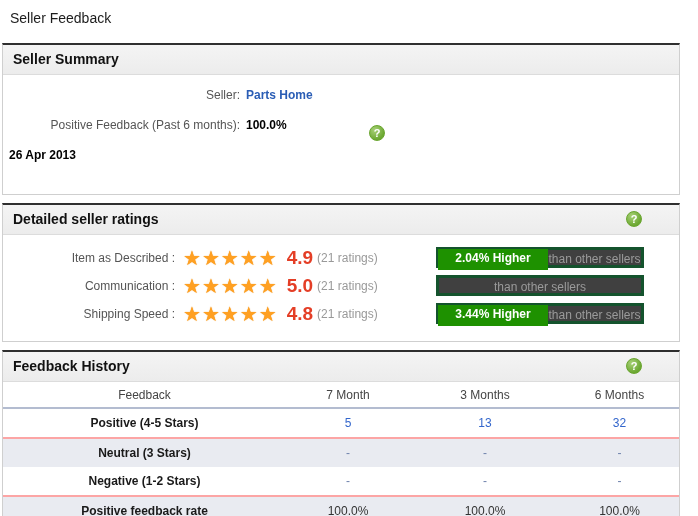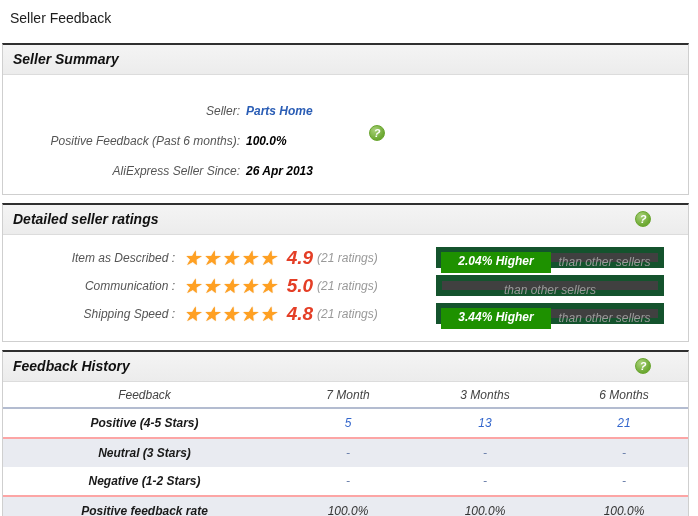--- a/index.html
+++ b/index.html
@@ -11,25 +11,24 @@
     font-size: 12px;
   }
   .page { width: 698px; padding-top: 8px; }
   .page-title {
     font-size: 14px;
     color: #1c1c1c;
     padding: 2px 0 0 10px;
     margin-bottom: 17px;
   }
   .box {
-    margin: 0 9px 8px 2px;
+    margin: 0 18px 8px 2px;
     border: 1px solid #cfcfcf;
     border-top: 2px solid #2f2f2f;
     background: #fff;
-    font-style: italic;
   }
   .box-header {
     position: relative;
     background: linear-gradient(#f4f4f4, #ececec);
     border-bottom: 1px solid #dcdcdc;
     padding: 6px 10px 7px 10px;
     font-size: 14px;
     font-weight: bold;
     color: #111;
   }
@@ -47,21 +46,21 @@
     font-weight: bold;
     line-height: 14px;
     text-align: center;
     cursor: pointer;
   }
   
   .summary-body { padding: 13px 0 16px 0; }
   .srow {
     position: relative;
     display: flex;
-    align-items: flex-end;
+    align-items: flex-start;
     height: 30px;
   }
   .slabel {
     width: 237px;
     text-align: right;
     color: #555;
     flex: none;
   }
   .svalue { margin-left: 6px; font-weight: bold; color: #000; }
   a.link-strong {
@@ -93,23 +92,23 @@
     color: #ffa022;
     text-shadow: 0 0 1px #e88b12;
   }
   .score { margin-left: 9px; font-weight: bold; font-size: 19px; color: #e43e26; }
   .count { margin-left: 4px; color: #999; }
   .badge {
     position: absolute;
     left: 433px;
     top: 3px;
     display: flex;
-    width: 228px;
+    width: 208px;
     height: 21px;
-    border: 6px solid #14532d;
+    border: 3px solid #14532d;
   }
   .badge-green {
     width: 110px;
     flex: none;
     background: #1e9100;
     color: #fff;
     font-weight: bold;
     text-align: center;
     line-height: 19px;
     margin: -1px 0 -1px -1px;
@@ -165,21 +164,20 @@
       <div class="srow">
         <span class="slabel">Seller:</span>
         <a class="svalue link-strong">Parts Home</a>
       </div>
       <div class="srow">
         <span class="slabel">Positive Feedback (Past 6 months):</span>
         <span class="svalue">100.0%</span>
         <span class="help-icon">?</span>
       </div>
       <div class="srow">
-        <span class="slabel">AliExpress Seller Since:</span>
         <span class="svalue">26 Apr 2013</span>
       </div>
     </div>
   </div>
 
   <div class="box">
     <div class="box-header">
       <span>Detailed seller ratings</span>
       <span class="help-icon">?</span>
     </div>
@@ -239,21 +237,21 @@
             <th>7 Month</th>
             <th>3 Months</th>
             <th>6 Months</th>
           </tr>
         </thead>
         <tbody>
           <tr>
             <td class="rowlabel">Positive (4-5 Stars)</td>
             <td><a class="cell-link">5</a></td>
             <td><a class="cell-link">13</a></td>
-            <td><a class="cell-link">21</a></td>
+            <td><a class="cell-link">32</a></td>
           </tr>
           <tr>
             <td class="rowlabel">Neutral (3 Stars)</td>
             <td><span class="dash">-</span></td>
             <td><span class="dash">-</span></td>
             <td><span class="dash">-</span></td>
           </tr>
           <tr>
             <td class="rowlabel">Negative (1-2 Stars)</td>
             <td><span class="dash">-</span></td>

